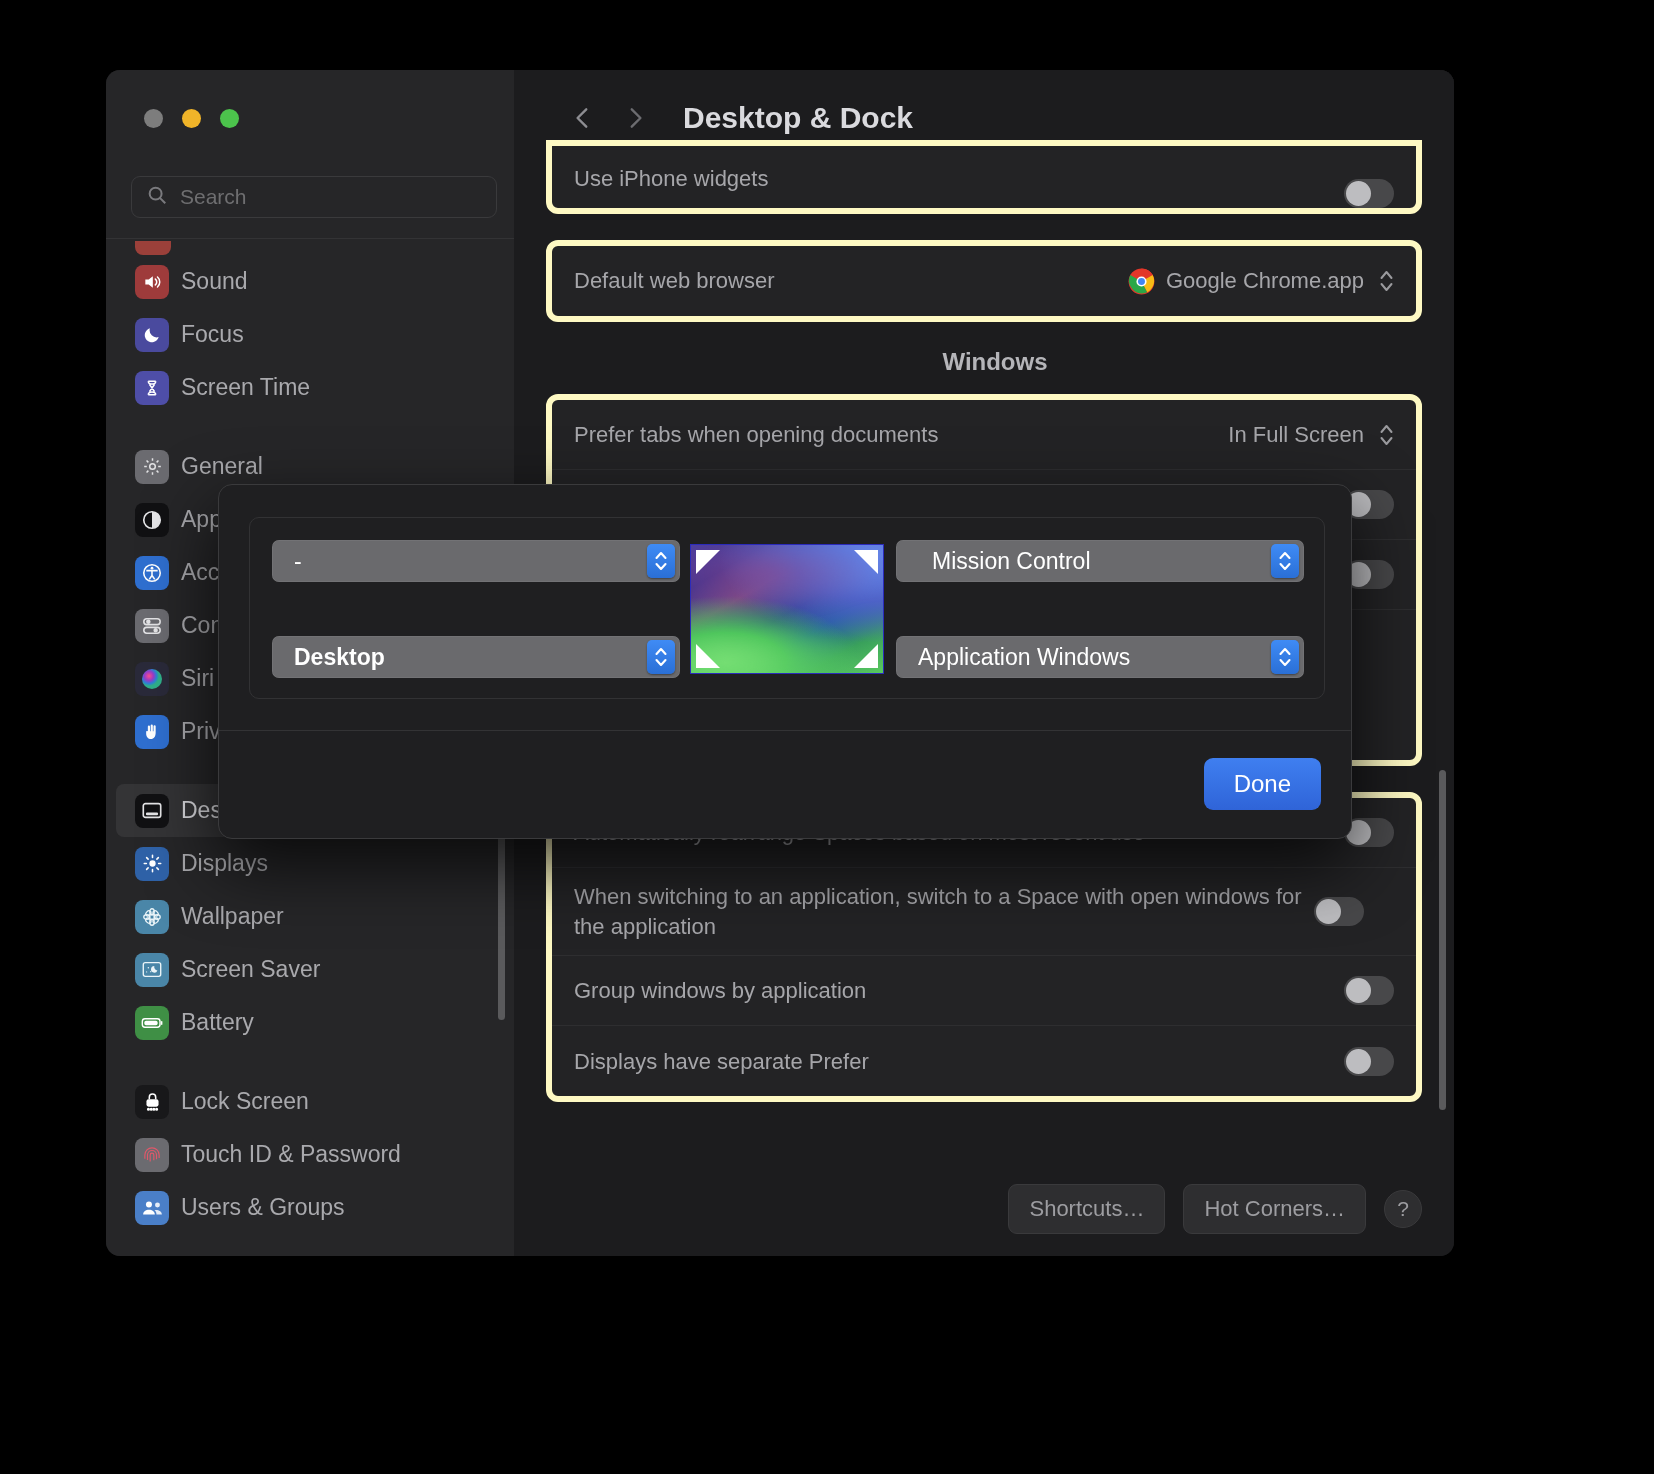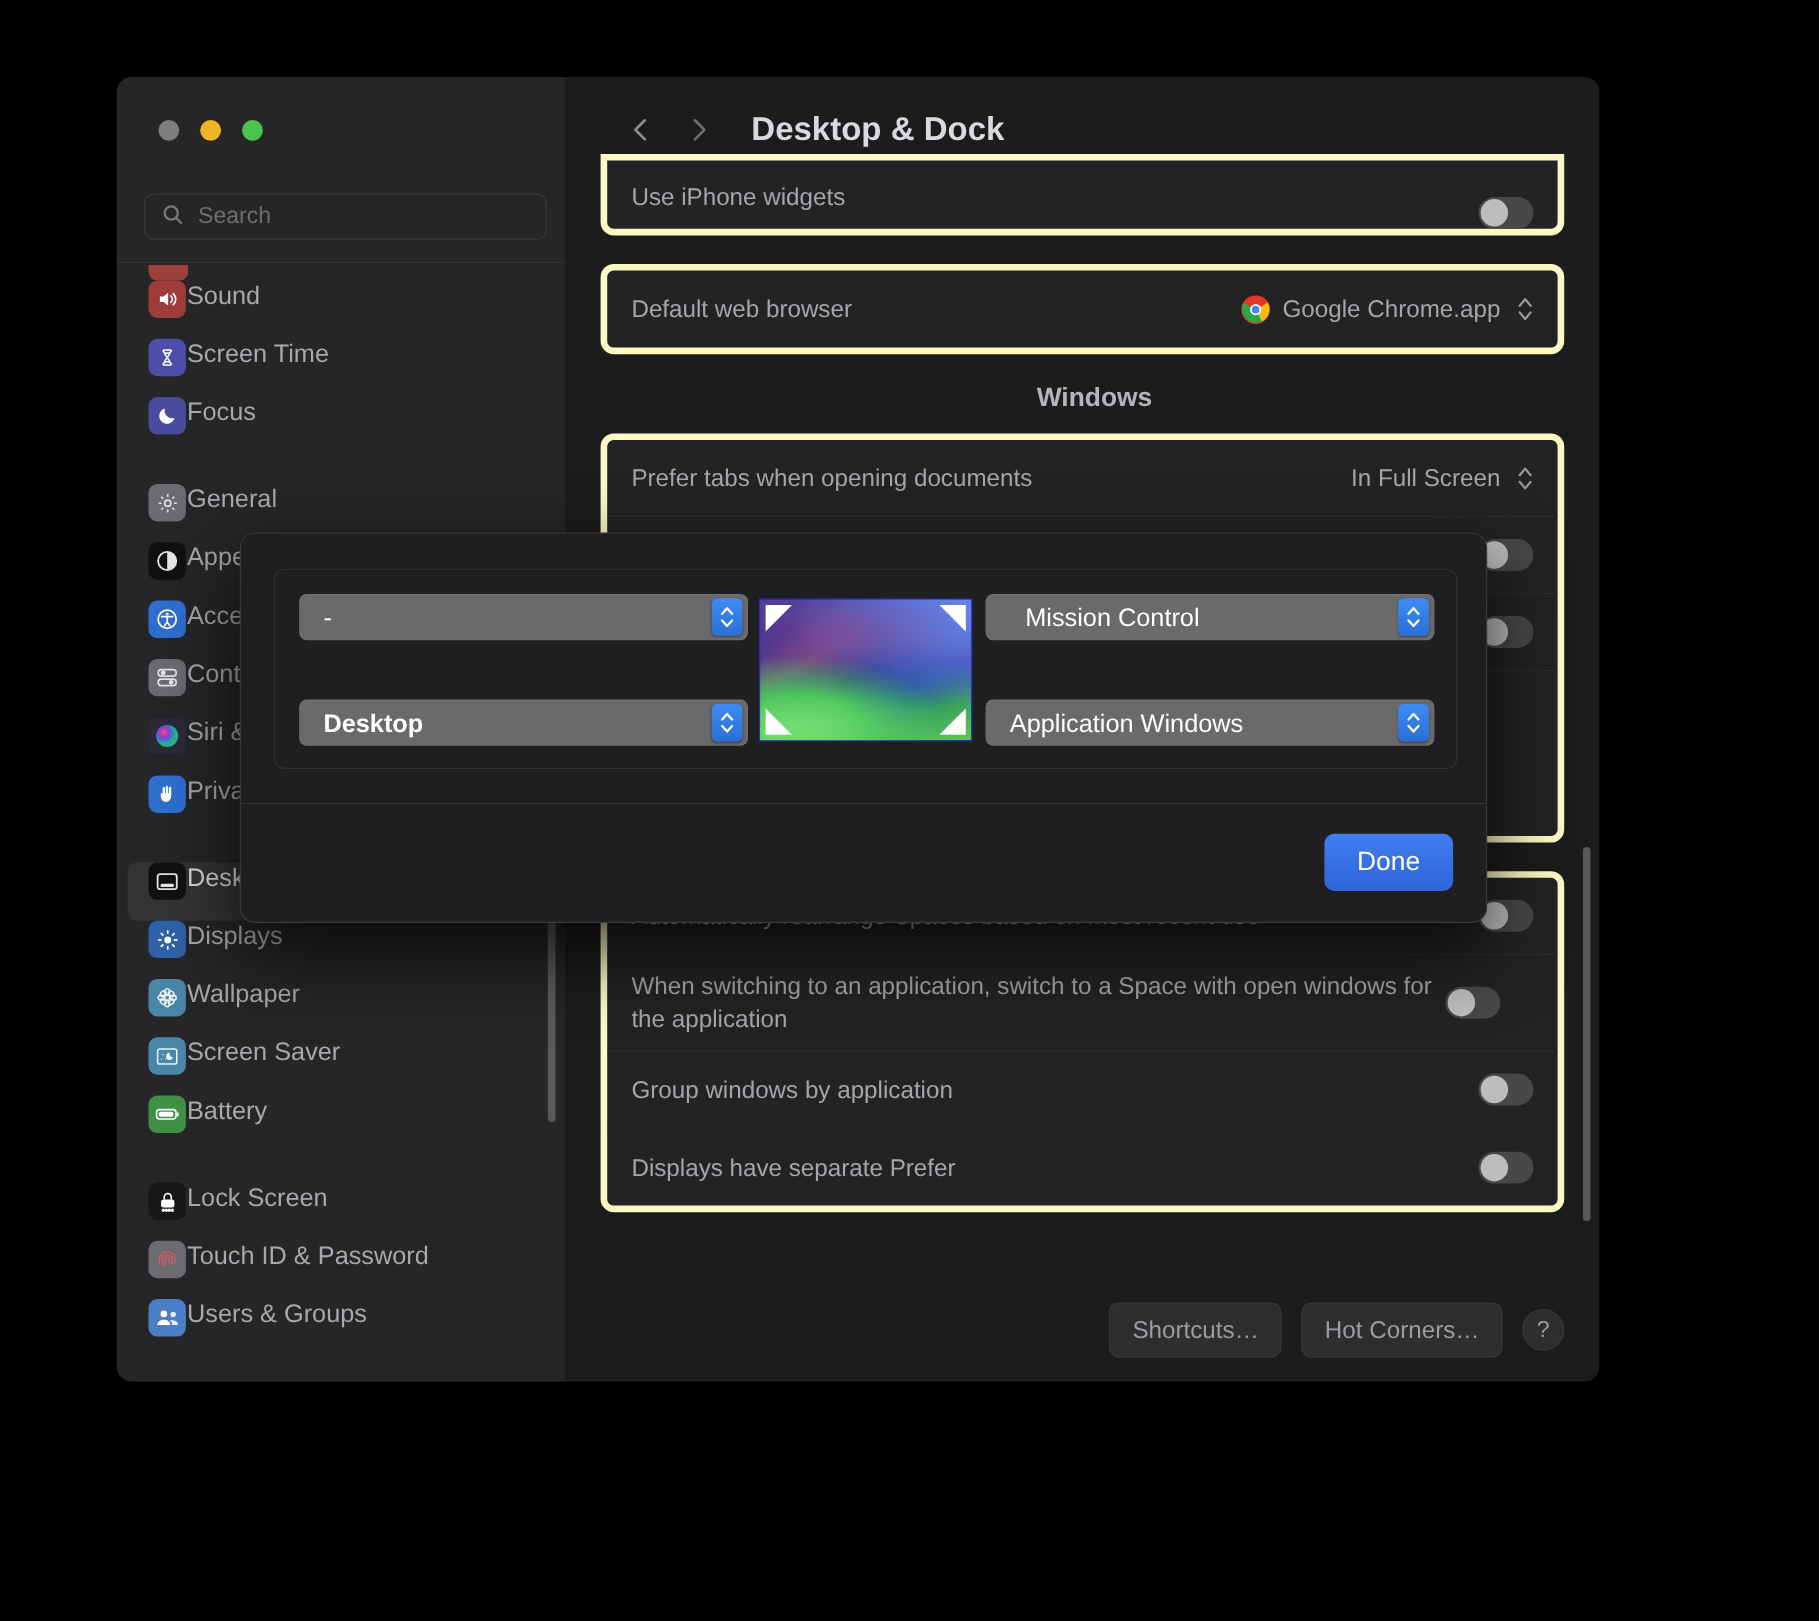--- a/index.html
+++ b/index.html
@@ -65,22 +65,22 @@
     position: absolute; left: 0; top: 169px; right: 0; bottom: 0;
     padding-top: 2px;
     overflow: hidden;
   }
   .cut-top {
     height: 14px; margin-left: 29px; width: 36px;
     background: #a8443c; border-radius: 0 0 8px 8px;
     opacity: .9;
   }
   .si {
-    display: flex; 
-    gap: 1px;
+    display: flex; align-items: center;
+    gap: 12px;
     height: 53px;
     margin: 0 10px;
     padding-left: 19px;
     border-radius: 8px;
     position: relative;
   }
   .si.selected { background: #343436; }
   .si .label { font-size: 23px; color: #a9a9ad; white-space: nowrap; }
   .si.selected .label { color: #d8d8dc; }
   .icon {
@@ -325,34 +325,34 @@
             <span class="icon" style="background: rgb(158, 59, 59);">
               <svg width="20" height="20" viewBox="0 0 24 24" fill="#fff">
                 <path d="M4 9v6h4l5 4V5L8 9H4z"></path>
                 <path d="M16 8.5a4.5 4.5 0 0 1 0 7" fill="none" stroke="#fff" stroke-width="1.8" stroke-linecap="round"></path>
                 <path d="M18.6 6a8 8 0 0 1 0 12" fill="none" stroke="#fff" stroke-width="1.8" stroke-linecap="round"></path>
               </svg>
             </span>
             <span class="label">Sound</span>
           </div>
           <div class="si">
+            <span class="icon" style="background: rgb(74, 74, 158);">
+              <svg width="20" height="20" viewBox="0 0 24 24" fill="#fff">
+                <path d="M20 14.5A8.5 8.5 0 0 1 9.5 4a8.5 8.5 0 1 0 10.5 10.5z"></path>
+              </svg>
+            </span>
+            <span class="label">Focus</span>
+          </div>
+          <div class="si">
             <span class="icon" style="background: rgb(78, 78, 168);">
               <svg width="18" height="20" viewBox="0 0 24 24" fill="none" stroke="#fff" stroke-width="1.9">
                 <path d="M7 3h10M7 21h10M7 3c0 5 10 5 10 0M7 21c0-5 10-5 10 0M8.5 7l7 10M15.5 7l-7 10"></path>
               </svg>
             </span>
             <span class="label">Screen Time</span>
-          </div>
-          <div class="si">
-            <span class="icon" style="background: rgb(74, 74, 158);">
-              <svg width="20" height="20" viewBox="0 0 24 24" fill="#fff">
-                <path d="M20 14.5A8.5 8.5 0 0 1 9.5 4a8.5 8.5 0 1 0 10.5 10.5z"></path>
-              </svg>
-            </span>
-            <span class="label">Focus</span>
           </div>
           <div class="gap"></div>
           <div class="si">
             <span class="icon" style="background: rgb(107, 107, 112);">
               <svg width="21" height="21" viewBox="0 0 24 24" fill="none" stroke="#e2e2e4" stroke-width="1.7">
                 <circle cx="12" cy="12" r="3.2"></circle>
                 <path d="M12 2.5v3M12 18.5v3M2.5 12h3M18.5 12h3M5.2 5.2l2.1 2.1M16.7 16.7l2.1 2.1M18.8 5.2l-2.1 2.1M7.3 16.7l-2.1 2.1"></path>
               </svg>
             </span>
             <span class="label">General</span>

